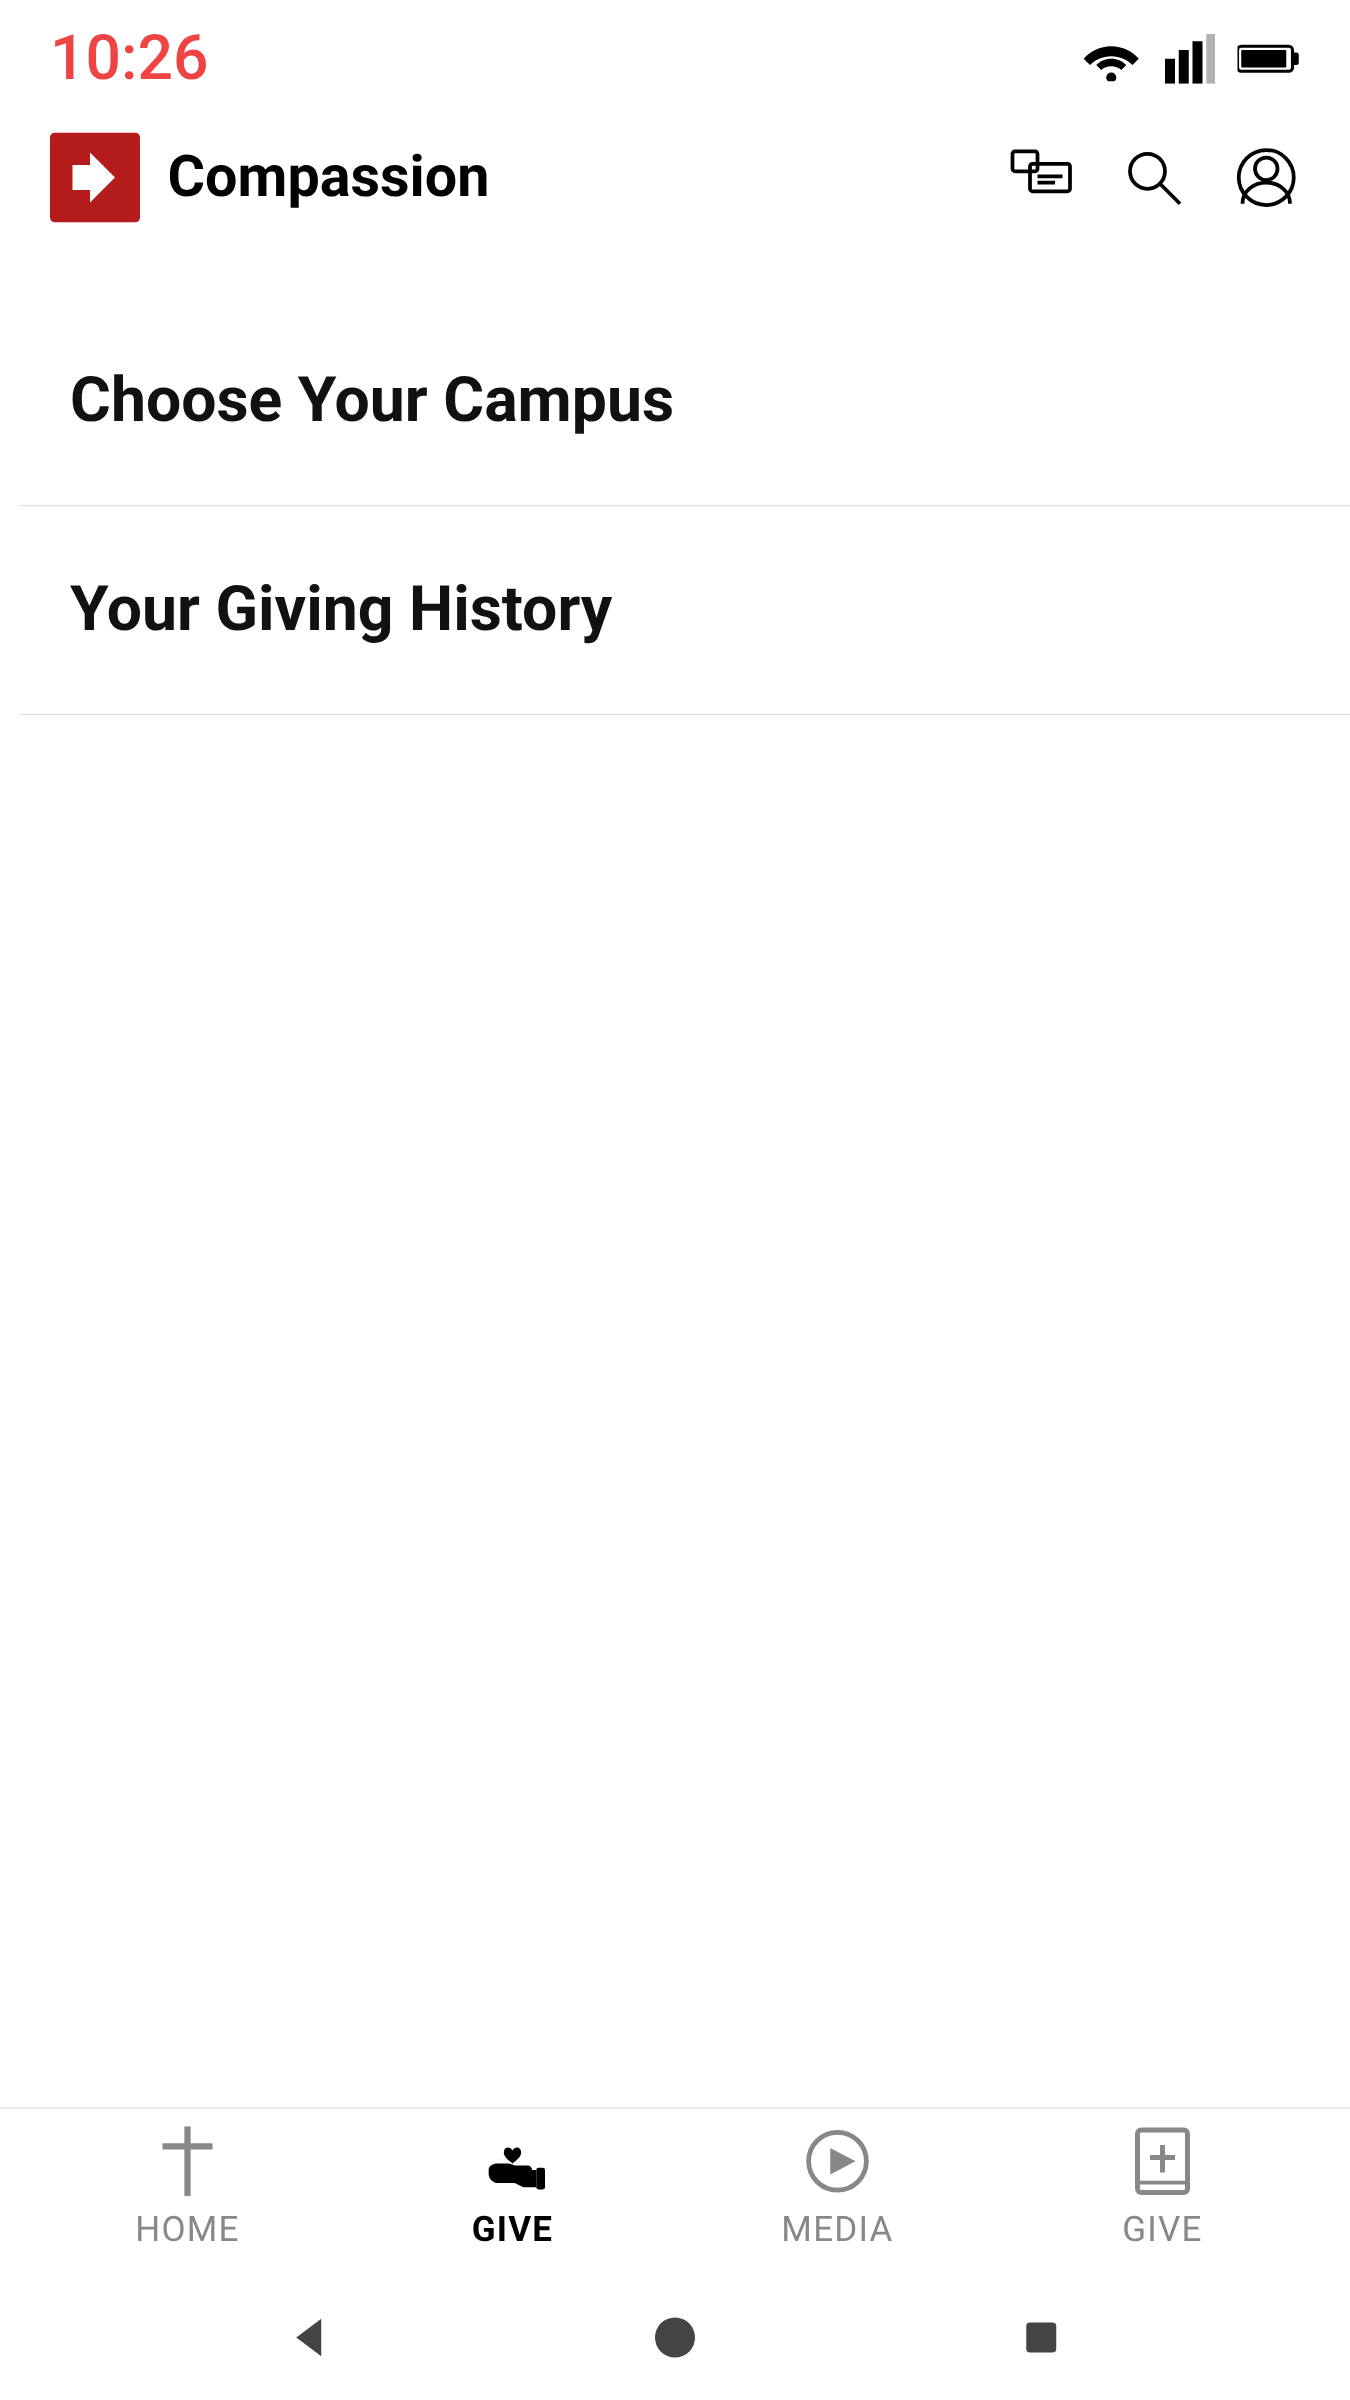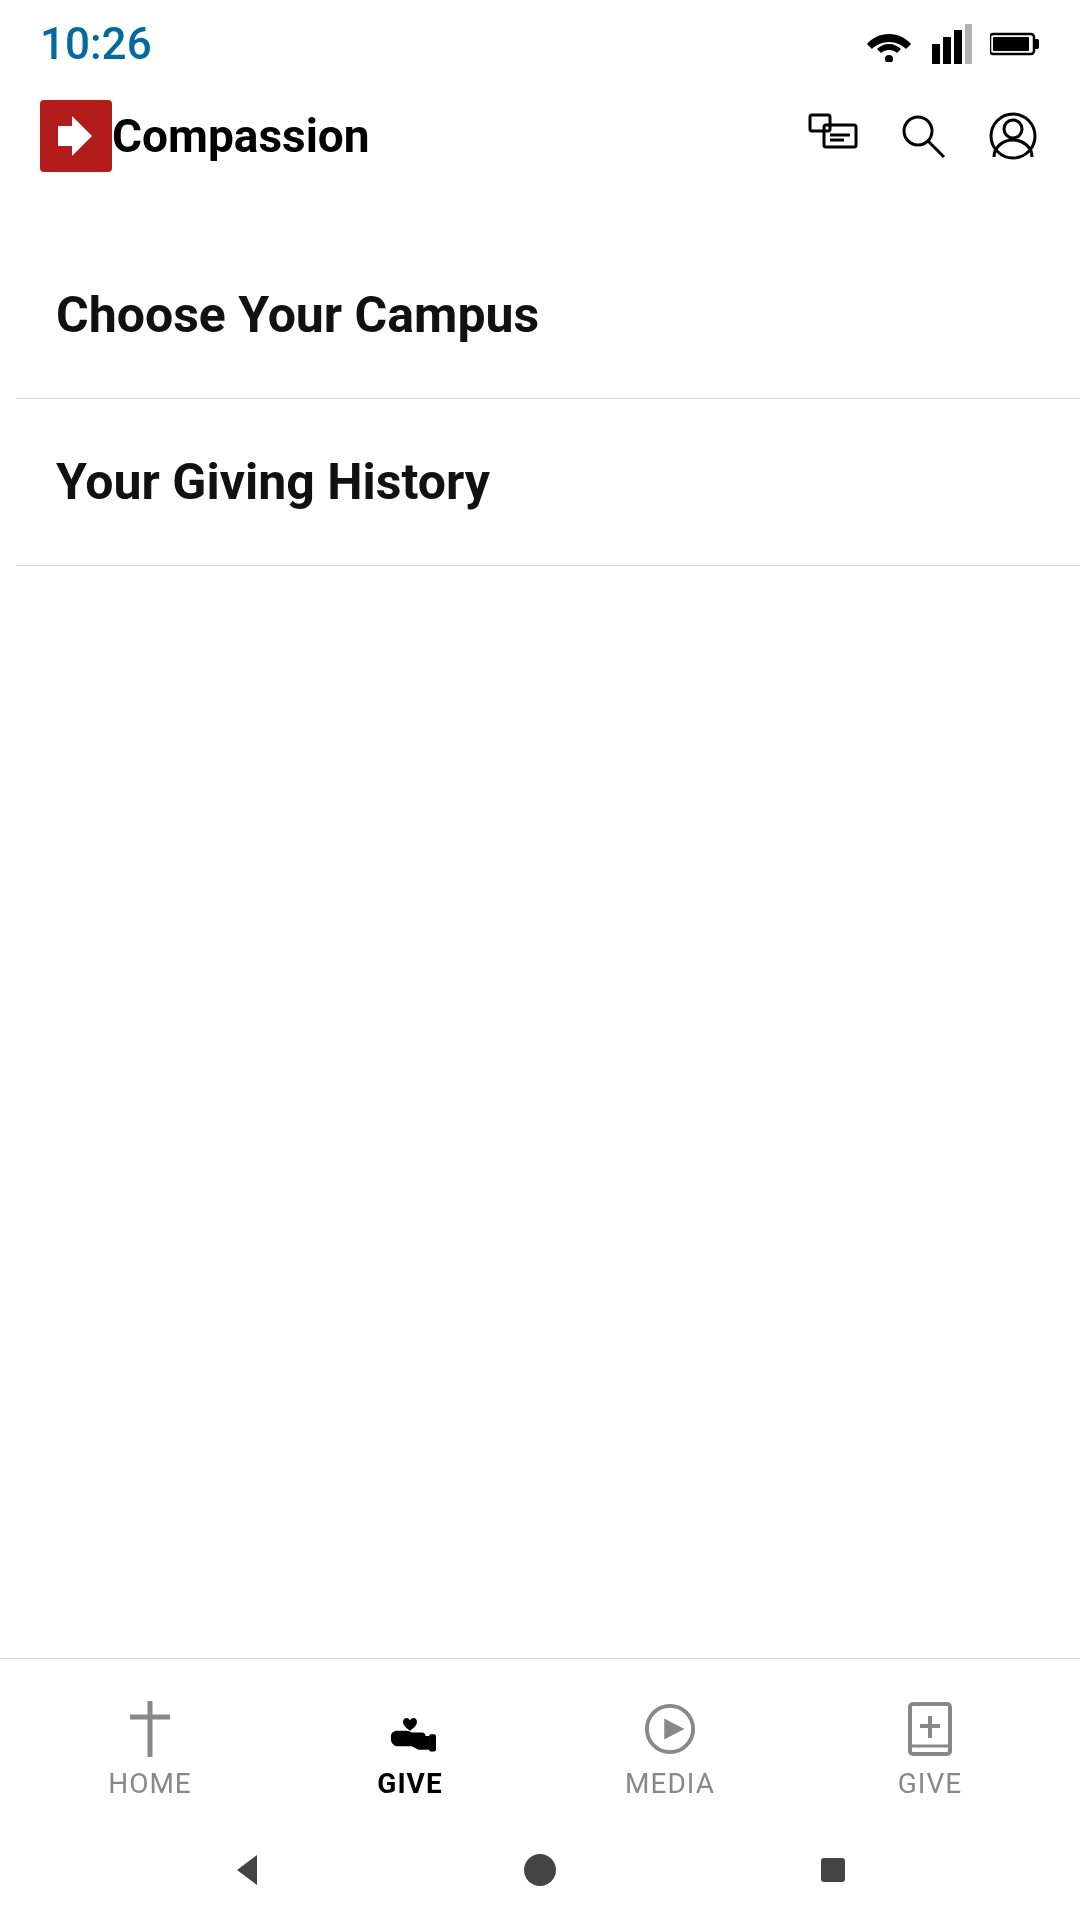--- a/index.html
+++ b/index.html
@@ -17,23 +17,23 @@
     
     .status-bar {
       display: flex;
       justify-content: space-between;
       align-items: center;
       padding: 18px 40px 10px 40px;
       background: #fff;
     }
 
     .status-time {
-      font-size: 44px;
+      font-size: 50px;
       font-weight: 500;
-      color: #0369a1;
+      color: #ef4444;
       text-align: right;
     }
 
     .status-icons {
       display: flex;
       align-items: center;
       gap: 18px;
     }
 
     .status-icons svg {
@@ -45,20 +45,21 @@
       display: flex;
       align-items: center;
       justify-content: space-between;
       padding: 20px 40px;
       background: #fff;
     }
 
     .header-left {
       display: flex;
       align-items: center;
+      gap: 22px;
     }
 
     .logo-icon {
       width: 72px;
       height: 72px;
     }
 
     .app-title {
       font-size: 46px;
       font-weight: 700;
@@ -101,21 +102,21 @@
 
     
     .bottom-nav {
       position: absolute;
       bottom: 100px;
       left: 0;
       right: 0;
       display: flex;
       justify-content: space-around;
       align-items: center;
-      padding: 44px 20px 20px;
+      padding: 16px 20px 20px;
       border-top: 1.5px solid #ddd;
       background: #fff;
     }
 
     .nav-item {
       display: flex;
       flex-direction: column;
       align-items: center;
       gap: 12px;
       cursor: pointer;

